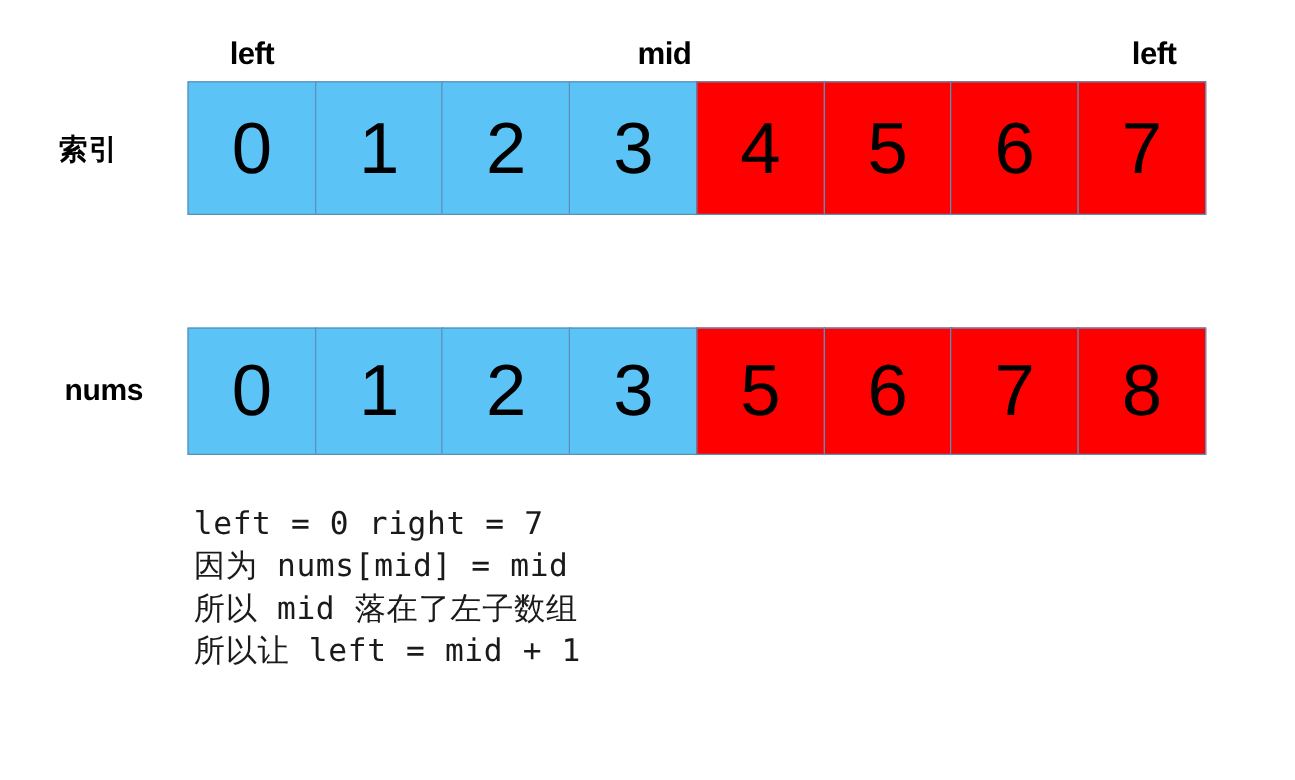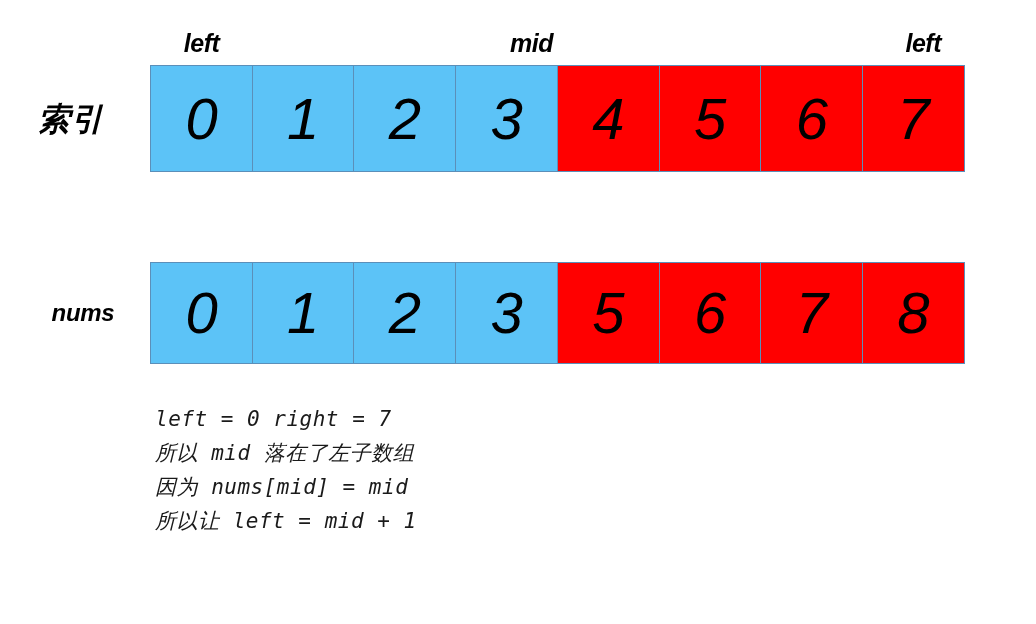--- a/index.html
+++ b/index.html
@@ -10,21 +10,20 @@
     background: #ffffff;
     font-family: "Liberation Sans", sans-serif;
     overflow: hidden;
   }
 
   #canvas {
     position: relative;
     width: 1036px;
     height: 534px;
     background: #ffffff;
-    font-style: italic;
   }
 
   
   .ptr-label {
     position: absolute;
     top: 28px;
     height: 30px;
     line-height: 30px;
     text-align: center;
     font-family: "Liberation Sans", sans-serif;
@@ -39,21 +38,21 @@
   .row-name {
     position: absolute;
     left: 0px;
     width: 142px;
     text-align: center;
     font-family: "Liberation Sans", sans-serif;
     font-weight: bold;
     color: #000000;
     white-space: nowrap;
   }
-  .row-name.cjk { font-size: 32px; letter-spacing: 1px; }
+  .row-name.cjk { font-size: 23px; letter-spacing: 1px; }
   .row-name.lat { font-size: 24px; letter-spacing: -0.3px; margin-left: 12px; }
 
   
   .array-row {
     position: absolute;
     left: 150px;
     display: flex;
     height: 107px;
   }
   .array-row.second { height: 102px; }
@@ -75,21 +74,21 @@
   .cell:first-child { margin-left: 0; }
   .cell.blue { background: #5CC3F7; }
   .cell.red  { background: #FF0000; }
 
   
   #explain {
     position: absolute;
     left: 155px;
     top: 402px;
     font-family: "DejaVu Sans Mono", "Liberation Mono", monospace;
-    font-size: 21px;
+    font-size: 25px;
     line-height: 34px;
     color: #1a1a1a;
     white-space: pre;
     letter-spacing: 0.5px;
   }
   #explain .line { display: block; height: 34px; }
 </style>
 </head>
 <body>
 
@@ -122,15 +121,15 @@
         <div class="cell blue">1</div>
         <div class="cell blue">2</div>
         <div class="cell blue">3</div>
         <div class="cell red">5</div>
         <div class="cell red">6</div>
         <div class="cell red">7</div>
         <div class="cell red">8</div>
       </div>
     </div>
 
-  <div id="explain"><span class="line">left = 0 right = 7</span><span class="line">所以 mid 落在了左子数组</span><span class="line">因为 nums[mid] = mid</span><span class="line">所以让 left = mid + 1</span></div>
+  <div id="explain"><span class="line">left = 0 right = 7</span><span class="line">因为 nums[mid] = mid</span><span class="line">所以 mid 落在了左子数组</span><span class="line">所以让 left = mid + 1</span></div>
 
 </div>
 
 </body></html>

